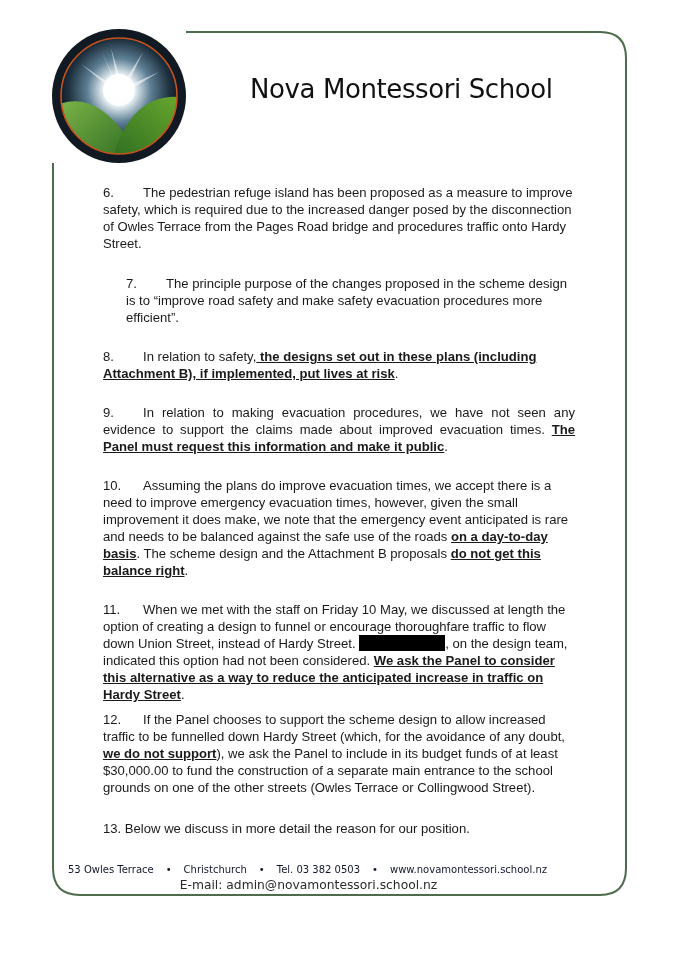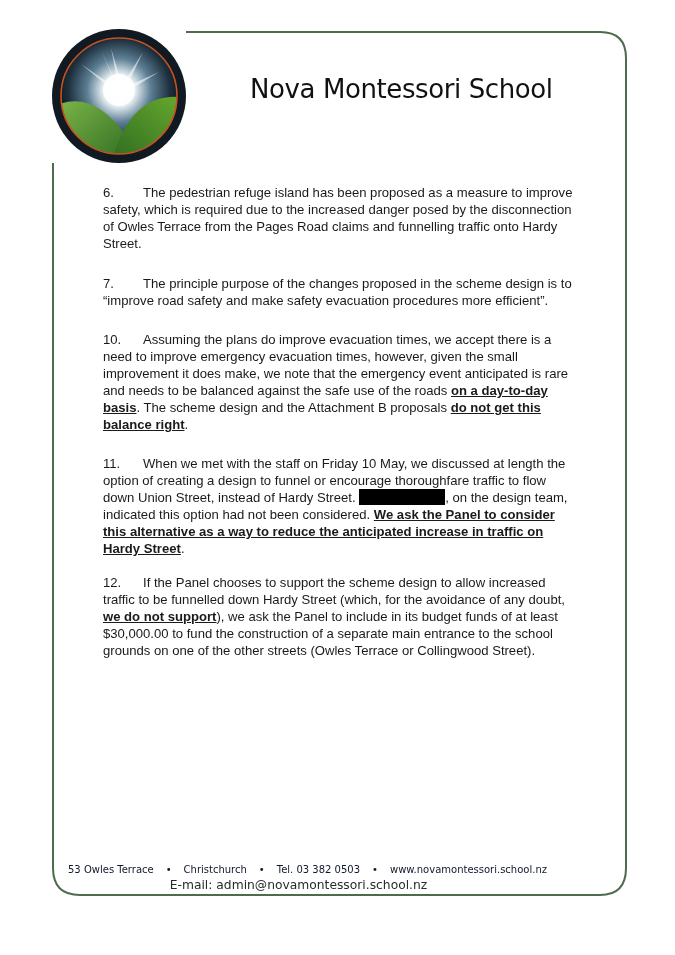--- a/index.html
+++ b/index.html
@@ -12,21 +12,21 @@
   .body { position:absolute; left:103px; width:472px; top:184px; font-size:13.1px; line-height:17px; }
   .para { margin:0; text-align:left; }
   .para.justify { text-align:justify; }
   .num { display:inline-block; width:40px; }
   .bold { font-weight:normal; }
   .bu { font-weight:bold; text-decoration:underline; }
   .redact { display:inline-block; width:86px; height:16px; background:#000; vertical-align:-3px; }
   .footer1 { position:absolute; left:68px; top:864px; width:545px; font-family:"DejaVu Sans", sans-serif;
              font-size:10px; color:#0f172a; white-space:nowrap; }
   .footer1 .sep { display:inline-block; margin:0 12px; }
-  .footer2 { position:absolute; left:0; width:577px; top:878px; text-align:center;
+  .footer2 { position:absolute; left:10px; width:577px; top:878px; text-align:center;
              font-family:"DejaVu Sans", sans-serif; font-size:12.3px; color:#2a2a2a; padding-left:20px; box-sizing:border-box; }
 </style>
 </head>
 <body>
 
 <svg class="frame" width="675" height="955">
   <path d="M186 32 L600 32 Q626 32 626 58 L626 868 Q626 895 600 895 L80 895 Q53 895 53 868 L53 163" fill="none" stroke="#4f6b4d" stroke-width="2"></path>
 </svg>
 
 <svg class="logo" viewBox="0 0 136 136">
@@ -61,39 +61,48 @@
     <path d="M136 70 Q80 60 60 136 L136 136 Z" fill="url(#hillR)"></path>
   </g>
   <circle cx="68" cy="68" r="58" fill="none" stroke="#c8531e" stroke-width="1.6"></circle>
 </svg>
 
 <div class="school-name">Nova Montessori School</div>
 
 <div class="body">
 
   <p class="para" style="margin-bottom:23px;">
-    <span class="num">6.</span><span>The pedestrian refuge island has been proposed as a measure to improve safety, which is required due to the increased danger posed by the disconnection of Owles Terrace from the Pages Road claims and funnelling traffic onto Hardy Street.</span>
+    <span class="num">6.</span><span>The pedestrian refuge island has been proposed as a measure to improve safety, which is required due to the increased danger posed by the disconnection of Owles Terrace from the Pages Road bridge and procedures traffic onto Hardy Street.</span>
+  </p>
+
+  <p class="para" style="margin-bottom:22px;margin-left:23px;">
+    <span class="num">7.</span><span>The principle purpose of the changes proposed in the scheme design is to “improve road safety and make safety evacuation procedures more efficient”.</span>
   </p>
 
   <p class="para" style="margin-bottom:22px;">
-    <span class="num">7.</span><span>The principle purpose of the changes proposed in the scheme design is to “improve road safety and make safety evacuation procedures more efficient”.</span>
+    <span class="num">8.</span><span>In relation to safety,</span><span class="bu"> the designs set out in these plans (including Attachment B), if implemented, put lives at risk</span><span>.</span>
   </p>
 
-
+  <p class="para justify" style="margin-bottom:22px;">
+    <span class="num">9.</span><span>In relation to making evacuation procedures, we have not seen any evidence to support the claims made about improved evacuation times. </span><span class="bu">The Panel must request this information and make it public</span><span>.</span>
+  </p>
 
   <p class="para" style="margin-bottom:22px;">
     <span class="num bold">10.</span><span>Assuming the plans do improve evacuation times, we accept there is a need to improve emergency evacuation times, however, given the small improvement it does make, we note that the emergency event anticipated is rare and needs to be balanced against the safe use of the roads </span><span class="bu">on a day-to-day basis</span><span>. The scheme design and the Attachment B proposals </span><span class="bu">do not get this balance right</span><span>.</span>
   </p>
 
-  <p class="para" style="margin-bottom:17px;">
+  <p class="para" style="margin-bottom:8px;">
     <span class="num bold">11.</span><span>When we met with the staff on Friday 10 May, we discussed at length the option of creating a design to funnel or encourage thoroughfare traffic to flow down Union Street, instead of Hardy Street. </span><span class="redact"></span><span>, on the design team, indicated this option had not been considered. </span><span class="bu">We ask the Panel to consider this alternative as a way to reduce the anticipated increase in traffic on Hardy Street</span><span>.</span>
   </p>
 
   <p class="para" style="margin-bottom:24px;">
     <span class="num bold">12.</span><span>If the Panel chooses to support the scheme design to allow increased traffic to be funnelled down Hardy Street (which, for the avoidance of any doubt, </span><span class="bu">we do not support</span><span>), we ask the Panel to include in its budget funds of at least $30,000.00 to fund the construction of a separate main entrance to the school grounds on one of the other streets (Owles Terrace or Collingwood Street).</span>
   </p>
 
+  <p class="para">
+    <span>13. Below we discuss in more detail the reason for our position.</span>
+  </p>
 </div>
 
 <div class="footer1">
   <span>53 Owles Terrace</span><span class="sep">•</span><span>Christchurch</span><span class="sep">•</span><span>Tel. 03 382 0503</span><span class="sep">•</span><span>www.novamontessori.school.nz</span>
 </div>
 <div class="footer2">E-mail: admin@novamontessori.school.nz</div>
 
 </body></html>

